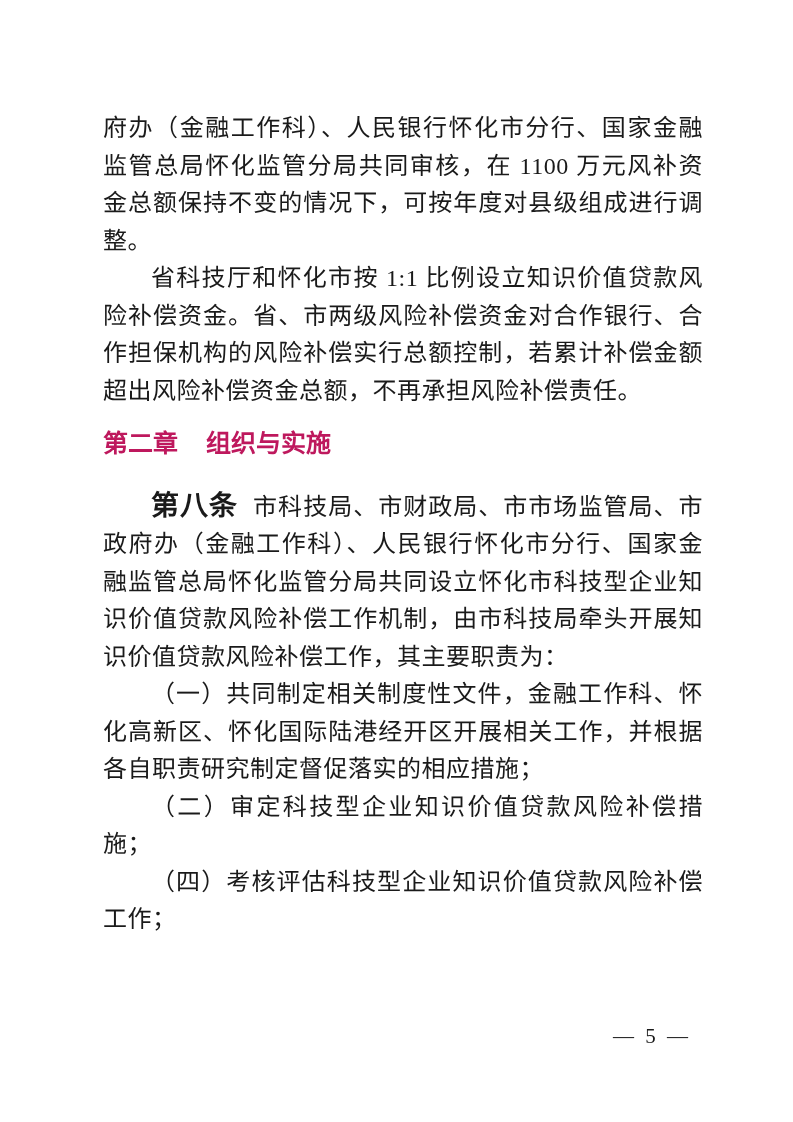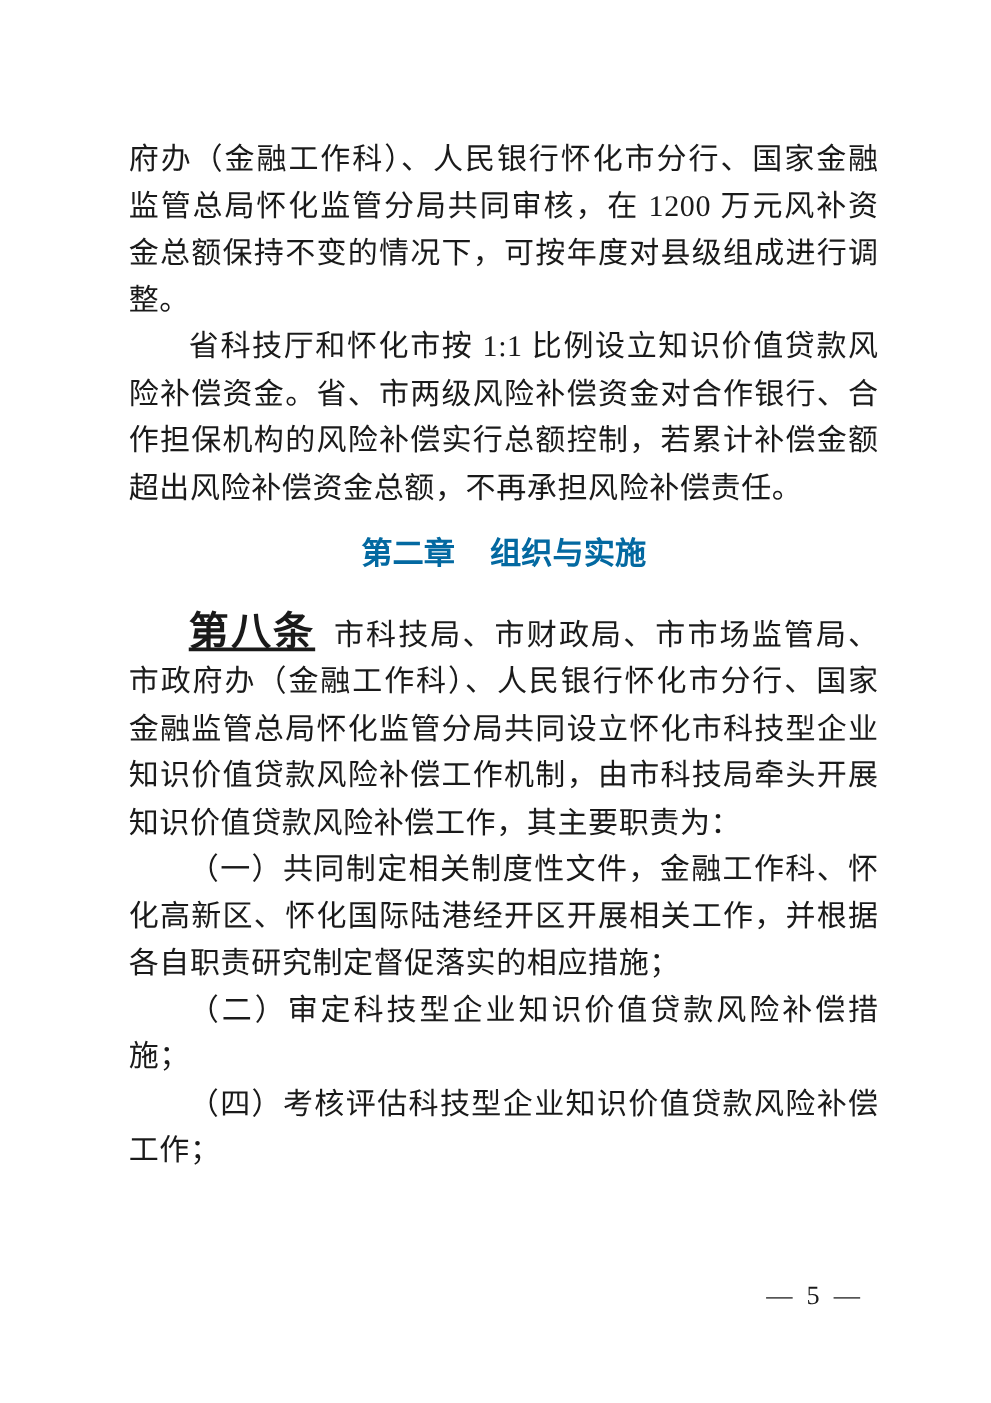--- a/index.html
+++ b/index.html
@@ -29,55 +29,53 @@
     text-align: justify;
     text-justify: inter-ideograph;
     letter-spacing: 0.5px;
     word-break: break-all;
   }
   .indent {
     text-indent: 2em;
   }
   .chapter {
     margin: 15px 0 24px 0;
-    text-align: center;
     font-family: "Liberation Sans", "DejaVu Sans", sans-serif;
     font-weight: bold;
     font-size: 25px;
     line-height: 37.5px;
-    color: #0369a1;
+    color: #be185d;
   }
   .chapter-gap {
     display: inline-block;
     width: 28px;
   }
   .article-label {
     font-weight: bold;
     margin-right: 15px;
     font-family: "Liberation Sans", "DejaVu Sans", sans-serif;
-    font-size: 32px;
-    text-decoration: underline;
+    font-size: 28px;
   }
   .footer {
     position: absolute;
     top: 1024px;
     right: 102px;
     font-size: 21px;
     letter-spacing: 3px;
     color: #1a1a1a;
     font-family: "Liberation Serif", "DejaVu Serif", serif;
   }
 </style>
 </head>
 <body>
 
 <div class="page">
   <div class="content">
 
-    <p class="para">府办（金融工作科）、人民银行怀化市分行、国家金融监管总局怀化监管分局共同审核，在 1200 万元风补资金总额保持不变的情况下，可按年度对县级组成进行调整。</p>
+    <p class="para">府办（金融工作科）、人民银行怀化市分行、国家金融监管总局怀化监管分局共同审核，在 1100 万元风补资金总额保持不变的情况下，可按年度对县级组成进行调整。</p>
 
     <p class="para indent">省科技厅和怀化市按 1:1 比例设立知识价值贷款风险补偿资金。省、市两级风险补偿资金对合作银行、合作担保机构的风险补偿实行总额控制，若累计补偿金额超出风险补偿资金总额，不再承担风险补偿责任。</p>
 
 
     <h2 class="chapter"><span>第二章</span><span class="chapter-gap"></span><span>组织与实施</span></h2>
 
     <p class="para indent"><span class="article-label">第八条</span><span>市科技局、市财政局、市市场监管局、市政府办（金融工作科）、人民银行怀化市分行、国家金融监管总局怀化监管分局共同设立怀化市科技型企业知识价值贷款风险补偿工作机制，由市科技局牵头开展知识价值贷款风险补偿工作，其主要职责为：</span></p>
 
     <p class="para indent">（一）共同制定相关制度性文件，金融工作科、怀化高新区、怀化国际陆港经开区开展相关工作，并根据各自职责研究制定督促落实的相应措施；</p>
 

